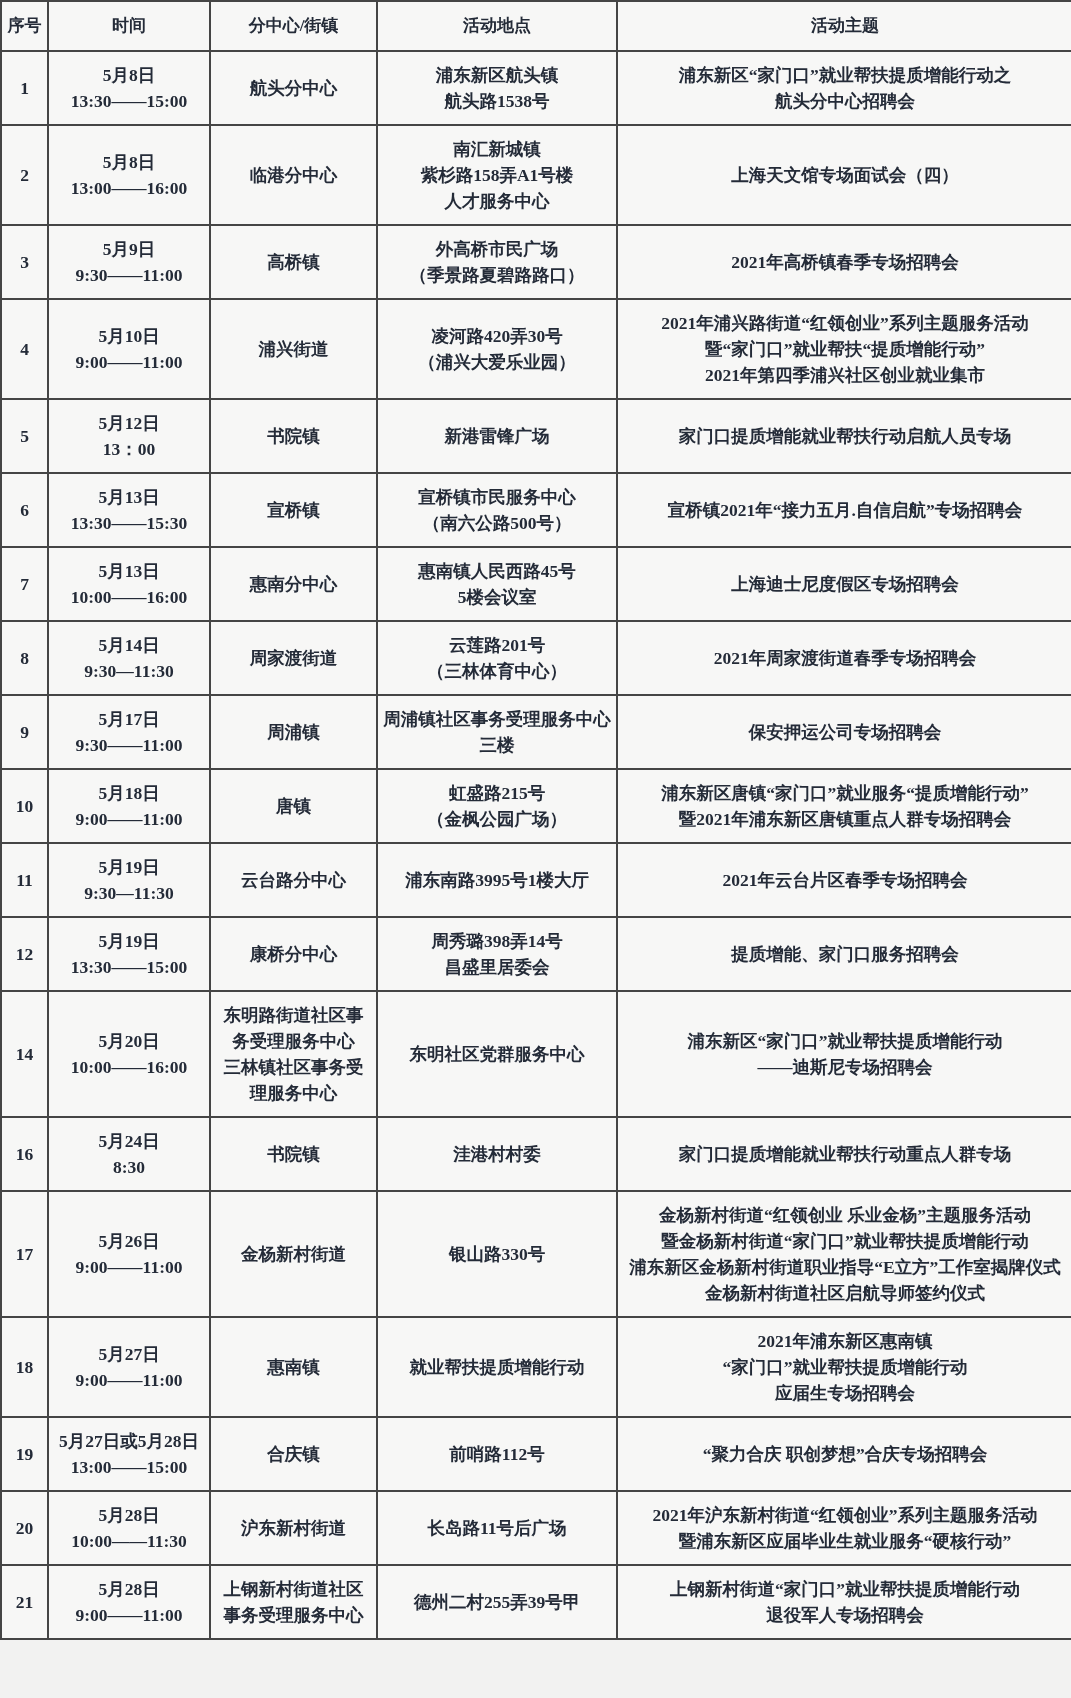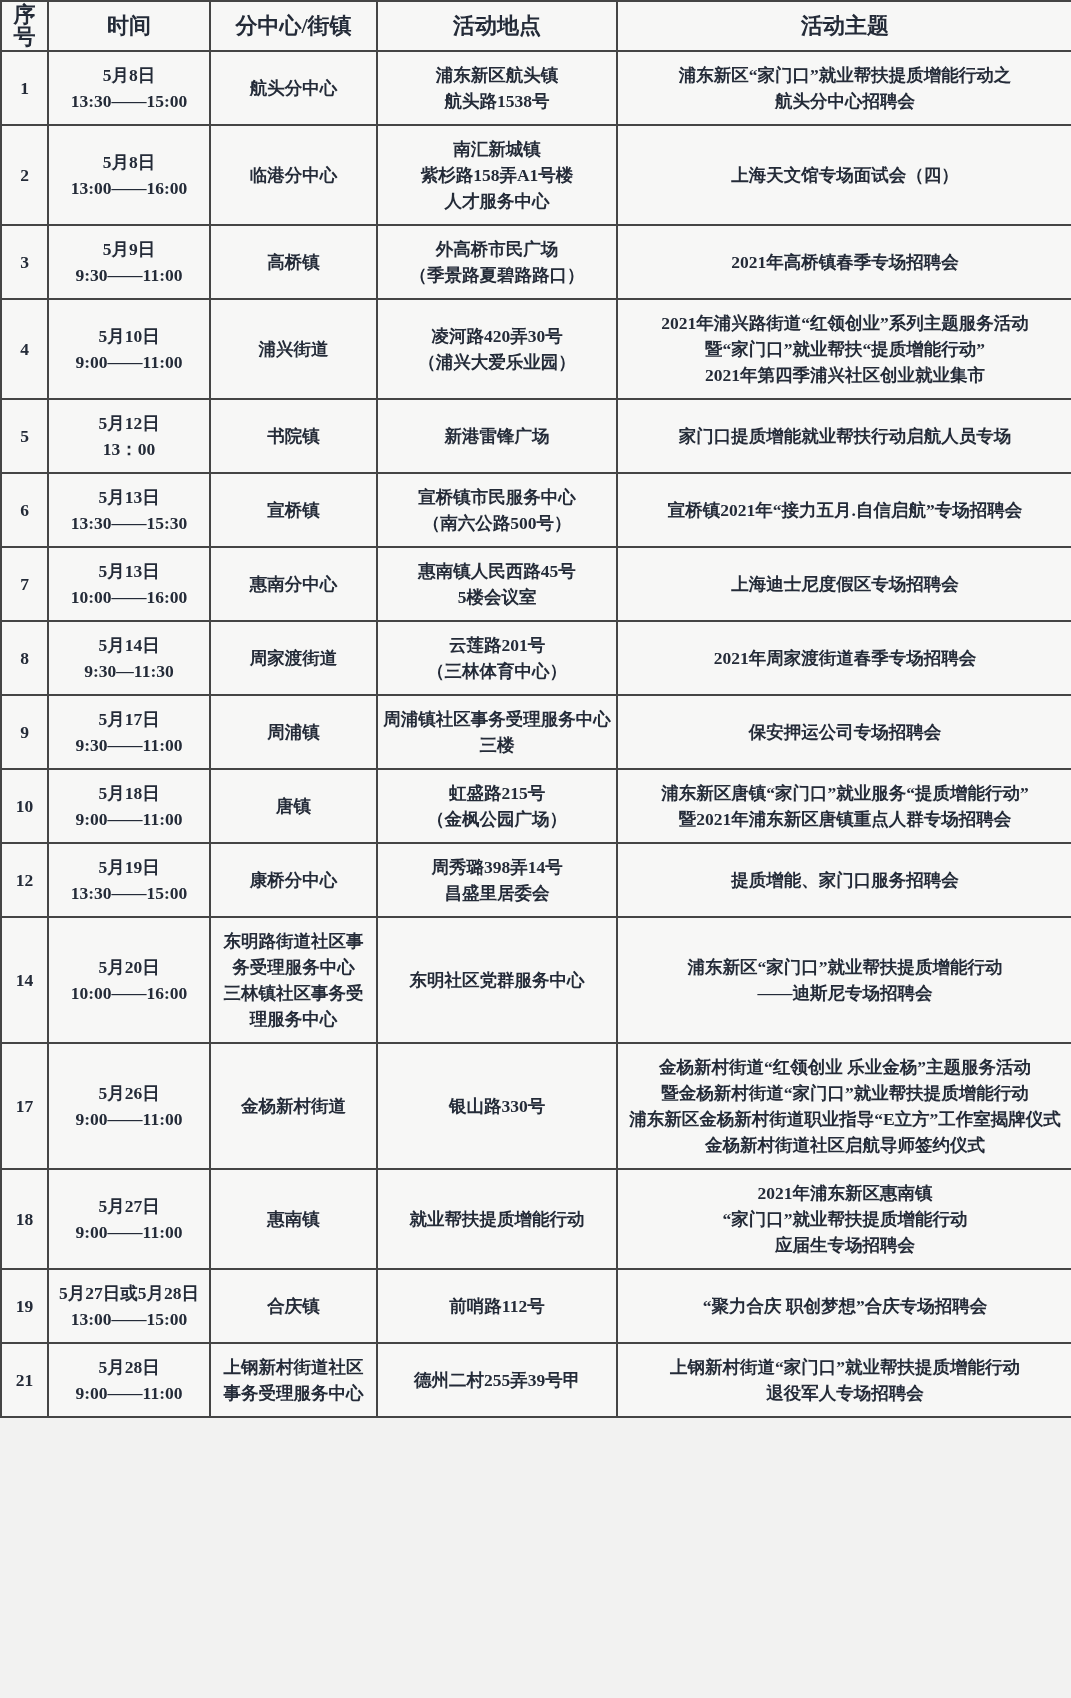--- a/index.html
+++ b/index.html
@@ -26,24 +26,24 @@
   th, td {
     border: 2px solid #454545;
     text-align: center;
     vertical-align: middle;
     white-space: pre-line;
     overflow: hidden;
   }
   th:last-child, td:last-child { border-right: none; }
   th:first-child, td:first-child { border-left-width: 2px; }
   thead th {
-    font-size: 22px;
+    font-size: 17px;
     font-weight: 700;
     height: 26px;
-    padding: 2px 2px;
+    padding: 11px 2px;
     line-height: 22px;
   }
   tbody td {
     font-size: 17.5px;
     font-weight: 600;
     padding: 10px 4px;
     line-height: 26px;
     min-height: 50px;
   }
   tbody tr { height: 72px; }
@@ -157,39 +157,55 @@
     <td>10</td>
     <td>5月18日
 9:00——11:00</td>
     <td>唐镇</td>
     <td>虹盛路215号
 （金枫公园广场）</td>
     <td>浦东新区唐镇“家门口”就业服务“提质增能行动”
 暨2021年浦东新区唐镇重点人群专场招聘会</td>
   </tr>
       <tr>
+    <td>11</td>
+    <td>5月19日
+9:30—11:30</td>
+    <td>云台路分中心</td>
+    <td>浦东南路3995号1楼大厅</td>
+    <td>2021年云台片区春季专场招聘会</td>
+  </tr>
+      <tr>
     <td>12</td>
     <td>5月19日
 13:30——15:00</td>
     <td>康桥分中心</td>
     <td>周秀璐398弄14号
 昌盛里居委会</td>
     <td>提质增能、家门口服务招聘会</td>
   </tr>
       <tr>
     <td>14</td>
     <td>5月20日
 10:00——16:00</td>
     <td>东明路街道社区事务受理服务中心
 三林镇社区事务受理服务中心</td>
     <td>东明社区党群服务中心</td>
     <td>浦东新区“家门口”就业帮扶提质增能行动
 ——迪斯尼专场招聘会</td>
   </tr>
       <tr>
+    <td>16</td>
+    <td>5月24日
+8:30</td>
+    <td>书院镇</td>
+    <td>洼港村村委</td>
+    <td>家门口提质增能就业帮扶行动重点人群专场</td>
+  </tr>
+      <tr>
     <td>17</td>
     <td>5月26日
 9:00——11:00</td>
     <td>金杨新村街道</td>
     <td>银山路330号</td>
     <td>金杨新村街道“红领创业 乐业金杨”主题服务活动
 暨金杨新村街道“家门口”就业帮扶提质增能行动
 浦东新区金杨新村街道职业指导“E立方”工作室揭牌仪式
 金杨新村街道社区启航导师签约仪式</td>
   </tr>
@@ -205,20 +221,29 @@
   </tr>
       <tr>
     <td>19</td>
     <td>5月27日或5月28日
 13:00——15:00</td>
     <td>合庆镇</td>
     <td>前哨路112号</td>
     <td>“聚力合庆 职创梦想”合庆专场招聘会</td>
   </tr>
       <tr>
+    <td>20</td>
+    <td>5月28日
+10:00——11:30</td>
+    <td>沪东新村街道</td>
+    <td>长岛路11号后广场</td>
+    <td>2021年沪东新村街道“红领创业”系列主题服务活动
+暨浦东新区应届毕业生就业服务“硬核行动”</td>
+  </tr>
+      <tr>
     <td>21</td>
     <td>5月28日
 9:00——11:00</td>
     <td>上钢新村街道社区事务受理服务中心</td>
     <td>德州二村255弄39号甲</td>
     <td>上钢新村街道“家门口”就业帮扶提质增能行动
 退役军人专场招聘会</td>
   </tr>
     </tbody>
 </table>

